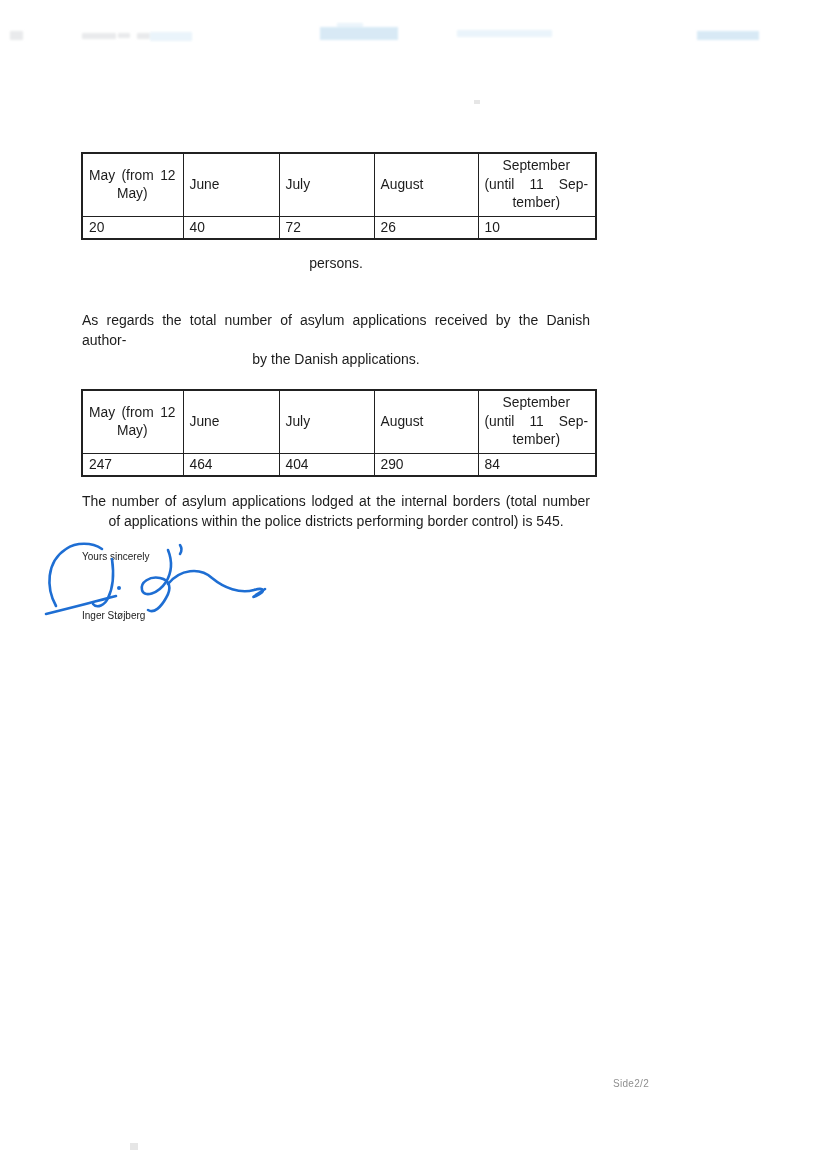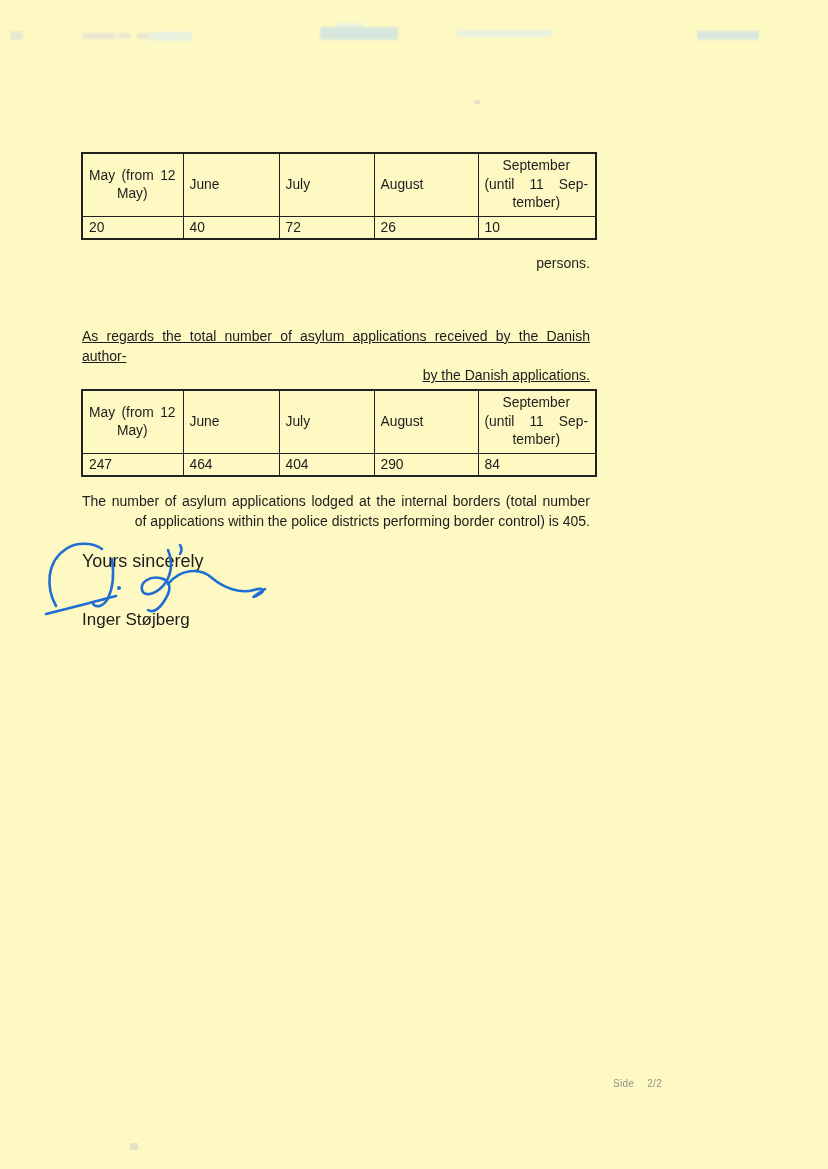--- a/index.html
+++ b/index.html
@@ -1,50 +1,50 @@
 <!DOCTYPE html>
 <html><head>
 <meta charset="utf-8">
 <style>
   html,body{margin:0;padding:0;background:#e8e8e8;}
   .page{
-    position:relative;width:828px;height:1169px;background:#fef9c3;
+    position:relative;width:828px;height:1169px;background:#ffffff;
     font-family:"Liberation Sans","DejaVu Sans",sans-serif;color:#1c1c1c;
     overflow:hidden;margin:0 auto;
   }
   
   .para{position:absolute;left:82px;width:508px;font-size:14px;line-height:19.7px;}
-  .para .ln{text-align:right;}
+  .para .ln{text-align:center;}
   .para .ln.jl{text-align:justify;text-align-last:justify;}
   #para-refusals{top:254px;}
-  #para-asylum{top:327px;text-decoration:underline;}
+  #para-asylum{top:311px;}
   #para-borders{top:492px;}
   
   table.mtab{
     position:absolute;left:81px;border-collapse:collapse;table-layout:fixed;
     width:514px;border:2.5px solid #212121;font-size:13.8px;color:#1c1c1c;
   }
   #table-refusals{top:152px;}
   #table-asylum{top:389px;}
   table.mtab td{
     border:1.5px solid #212121;vertical-align:middle;
     padding:2px 7px 2px 6px;font-weight:normal;text-align:left;
   }
   table.mtab tr.hrow td{height:58px;line-height:18.4px;}
   table.mtab tr.vrow td{height:17px;line-height:16px;margin-top:33px;}
   .cl{text-align:center;}
   .cl.jl{text-align:justify;text-align-last:justify;}
   
-  #closing{position:absolute;left:82px;top:551px;font-size:18px;}
-  #signer{position:absolute;left:82px;top:610px;font-size:17px;}
+  #closing{position:absolute;left:82px;top:551px;font-size:10px;}
+  #signer{position:absolute;left:82px;top:610px;font-size:10px;}
   #signature-svg{position:absolute;left:44px;top:536px;pointer-events:none;}
   
   .footer{position:absolute;left:613px;top:1078px;font-size:10px;color:#8f8f8f;letter-spacing:.3px;}
   .footer span{display:inline-block;}
-  .footer .pg{margin-left:13px;}
+  .footer .pg{}
   
   .art{position:absolute;filter:blur(1px);pointer-events:none;}
   .art.gray{background:#d8dadd;opacity:.55;}
   .art.blue{background:#bfdcf0;opacity:.6;}
   .art.blue2{background:#d9ecf8;opacity:.55;}
   .speck{position:absolute;background:#cfcfcf;opacity:.5;filter:blur(.5px);pointer-events:none;}
 </style>
 </head>
 <body>
 
@@ -132,21 +132,21 @@
       <td>464</td>
       <td>404</td>
       <td>290</td>
       <td>84</td>
     </tr>
   </tbody>
     </table>
 
   <div class="para" id="para-borders">
     <div class="ln jl">The number of asylum applications lodged at the internal borders (total number</div>
-    <div class="ln">of applications within the police districts performing border control) is 405.</div>
+    <div class="ln">of applications within the police districts performing border control) is 545.</div>
   </div>
 
   <div id="closing">Yours sincerely</div>
 
   <svg id="signature-svg" width="232" height="92" viewBox="0 0 232 92">
     <g fill="none" stroke="#1e6ed3" stroke-width="2.6" stroke-linecap="round" stroke-linejoin="round">
 
       <path d="M 12 70 C 2 52, 2 26, 22 13 C 32 6, 48 6, 58 13"></path>
 
       <path d="M 68 23 C 70 37, 69 52, 64 62 C 61 69, 53 73, 49 68"></path>

